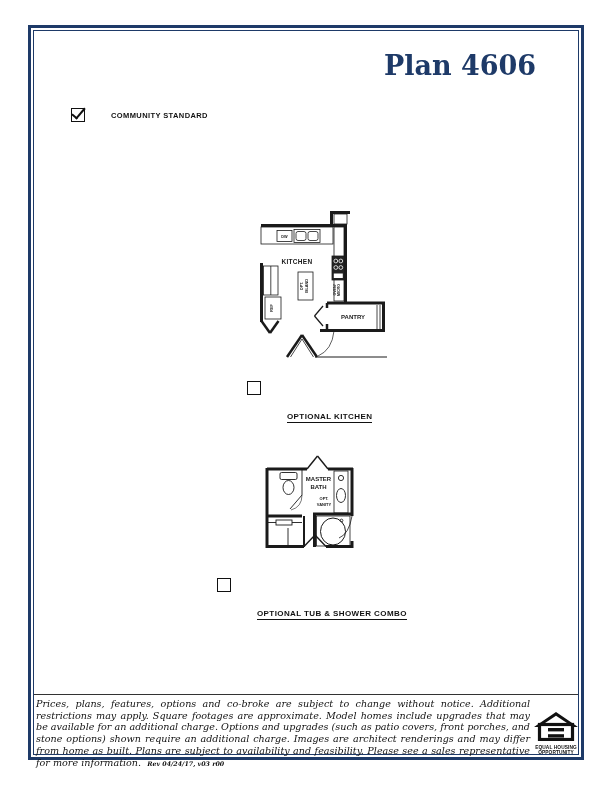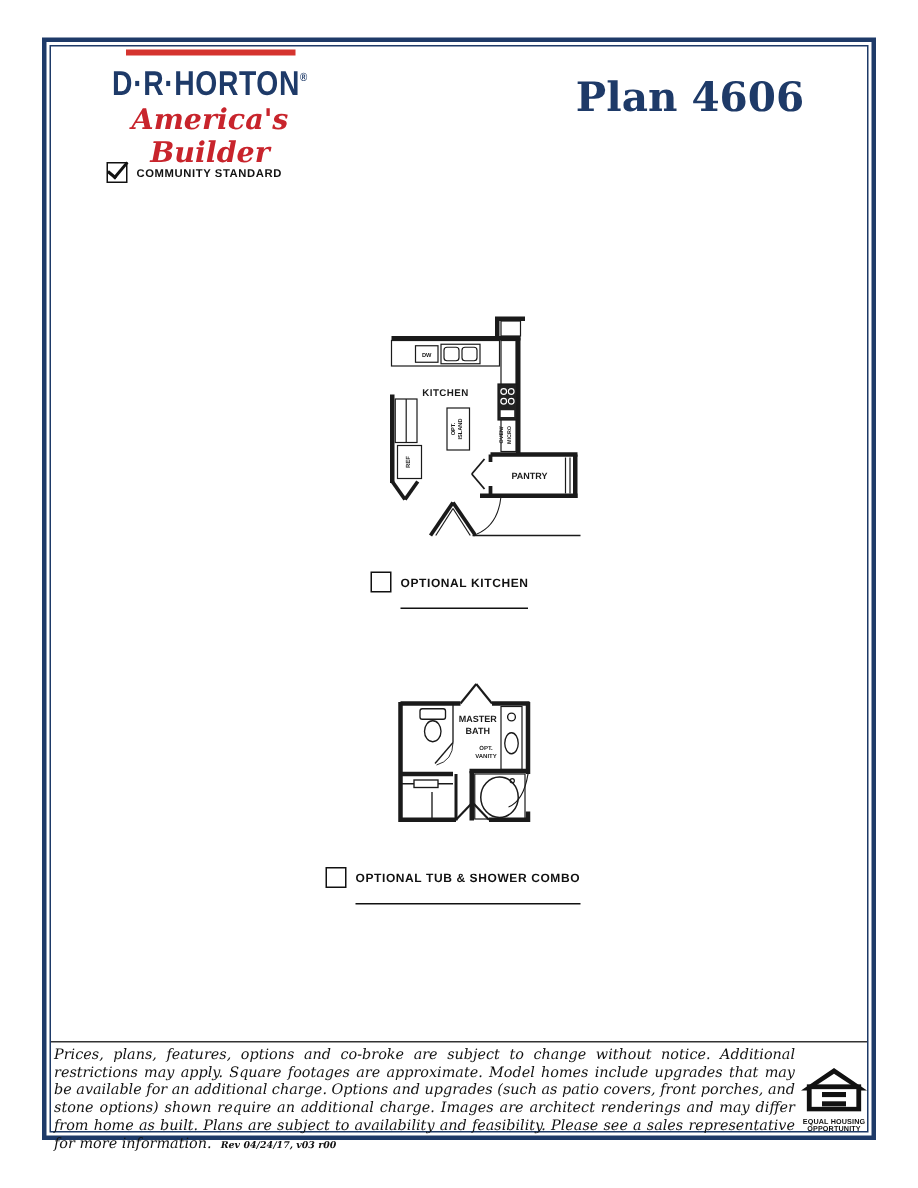--- a/index.html
+++ b/index.html
@@ -29,35 +29,35 @@
     color:#c8242c; font-family:"DejaVu Serif", serif; font-style:italic;
     font-weight:bold; font-size:19px; line-height:22px; margin-top:1px;
   }
   
   .plan-title {
     position:absolute; left:370px; top:50px; width:180px; text-align:center;
     color:#1e3a68; font-family:"DejaVu Serif", serif; 
     font-weight:bold; font-size:27px;
   }
   
-  .check-row { position:absolute; display:flex; align-items:flex-start; }
+  .check-row { position:absolute; display:flex; align-items:flex-start;gap:20px; }
   .checkbox {
     width:12px; height:12px; border:1.7px solid #111; background:#fff;
     position:relative; flex:none; margin-right:6px;
   }
   .checkbox.checked::after {
     content:""; position:absolute; left:2.5px; top:-4px; width:5px; height:12px;
     border-right:2.6px solid #111; border-bottom:2.6px solid #111;
     transform:rotate(40deg);
   }
   .check-label {
     font-weight:bold; font-size:8px; letter-spacing:0.4px; color:#111;
     padding-top:3px; white-space:nowrap;
   }
-  .check-label.underlined { border-bottom:1.2px solid #111; padding-bottom:12px; }
+  .check-label.underlined { border-bottom:1.2px solid #111; padding-bottom:1px;margin-top:28px; }
   
   .plan-svg { position:absolute; }
   .plan-svg text {
     font-family:"Liberation Sans", sans-serif; font-weight:bold; fill:#1a1a1a;
   }
   
   .footer-rule { position:absolute; left:34px; top:694px; width:544px; height:1px; background:#333; }
   .disclaimer {
     position:absolute; left:36px; top:698px; width:494px;
     font-family:"DejaVu Serif", serif; font-style:italic; font-size:9.6px;
@@ -68,25 +68,20 @@
   .eho-text { font-size:4.8px; font-weight:bold; line-height:5.4px; color:#111; letter-spacing:0.1px; }
 </style>
 </head>
 <body>
 
 <div class="page">
   <div class="border-outer">
     <div class="border-inner"></div>
   </div>
 
-  <div class="logo">
-    <div class="logo-bar"></div>
-    <div class="brand-name"><span>D·R·HORTON</span><span class="brand-reg">®</span></div>
-    <div class="brand-tagline">America's Builder</div>
-  </div>
 
   <div class="plan-title">Plan 4606</div>
 
   <div class="check-row" style="left:71px; top:108px;">
     <div class="checkbox checked"></div>
     <div class="check-label" style="font-size:7.5px;">COMMUNITY STANDARD</div>
   </div>
 
   <svg class="plan-svg" style="left:238px; top:203px;" width="152" height="162" viewBox="0 0 152 162">
     <g stroke="#1a1a1a" fill="none">

